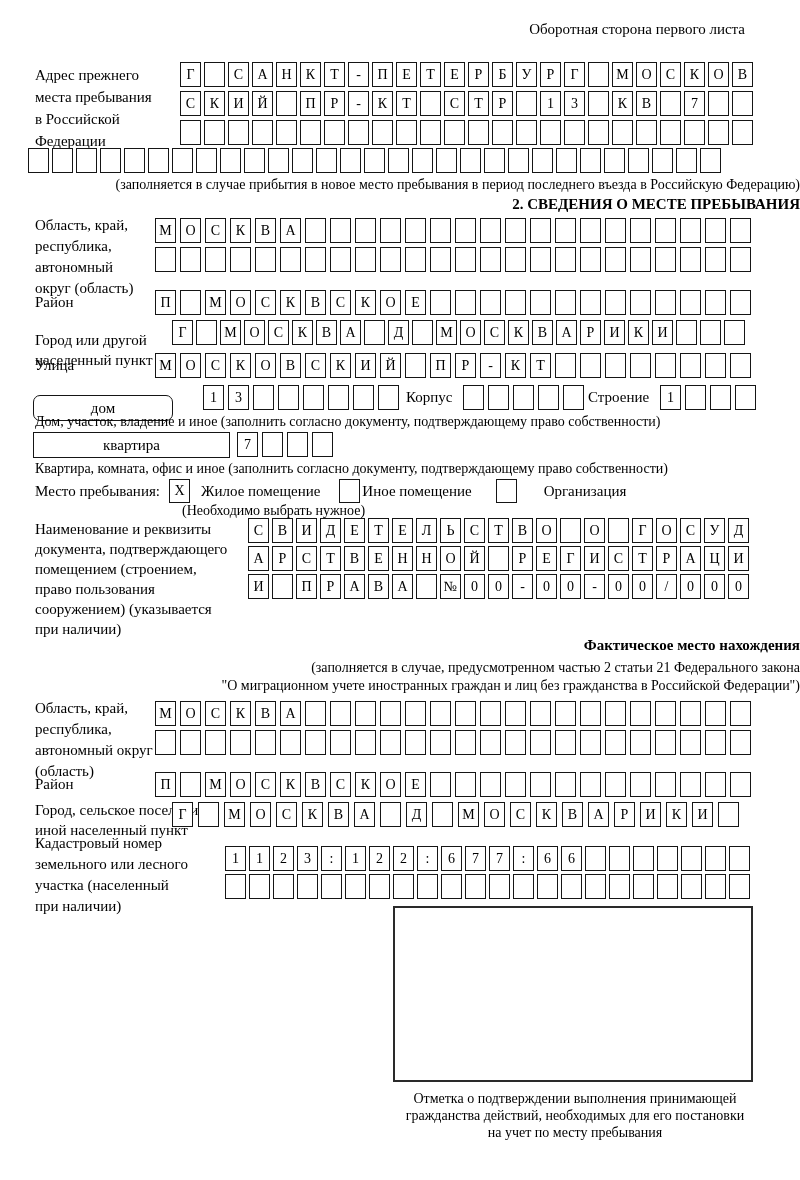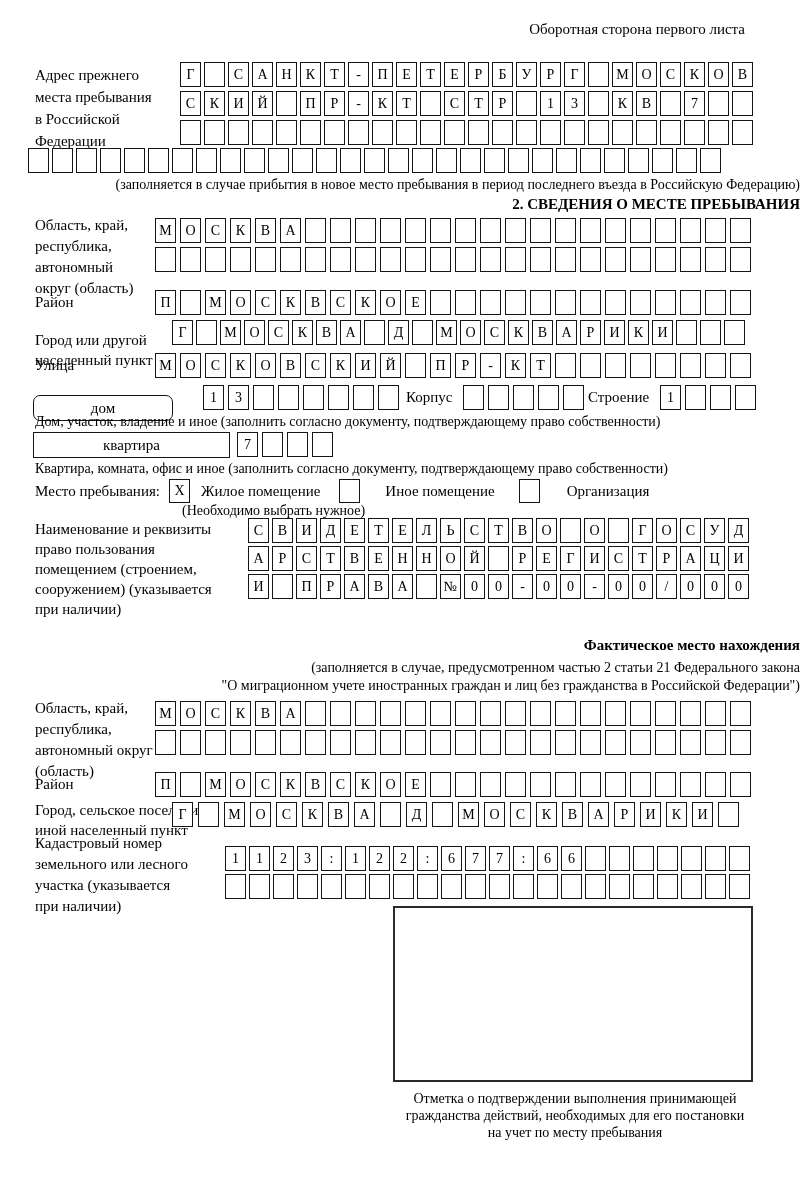--- a/index.html
+++ b/index.html
@@ -343,30 +343,31 @@
     <div class="cell"></div>
     <div class="cell"></div>
   </div>
 <div class="abs small" style="left:35px;top:461px;">Квартира, комната, офис и иное (заполнить согласно документу, подтверждающему право собственности)</div>
 
 <div class="abs mesto" style="left:35px;top:479px;">
   <span>Место пребывания:</span>
   <span class="chk" style="margin-left:9px;">X</span>
   <span style="margin-left:11px;">Жилое помещение</span>
   <span class="chk" style="margin-left:19px;"></span>
-  <span style="margin-left:25px;">Иное помещение</span>
+  <span style="margin-left:2px;">Иное помещение</span>
   <span class="chk" style="margin-left:24px;"></span>
   <span style="margin-left:27px;">Организация</span>
 </div>
 <div class="abs small" style="left:182px;top:503px;">(Необходимо выбрать нужное)</div>
 
 <div class="abs lines lh20" style="left:35px;top:519px;">
     <div>Наименование и реквизиты</div>
+    <div>документа, подтверждающего</div>
+    <div>помещением (строением,</div>
     <div>право пользования</div>
-    <div>помещением (строением,</div>
     <div>сооружением) (указывается</div>
     <div>при наличии)</div>
   </div>
 <div class="abs cells g3" style="left:248px;top:518px;">
     <div class="cell">С</div>
     <div class="cell">В</div>
     <div class="cell">И</div>
     <div class="cell">Д</div>
     <div class="cell">Е</div>
     <div class="cell">Т</div>
@@ -549,21 +550,21 @@
     <div class="cell">Р</div>
     <div class="cell">И</div>
     <div class="cell">К</div>
     <div class="cell">И</div>
     <div class="cell"></div>
   </div>
 
 <div class="abs lines lh21" style="left:35px;top:833px;">
     <div>Кадастровый номер</div>
     <div>земельного или лесного</div>
-    <div>участка (указывается</div>
+    <div>участка (населенный</div>
     <div>при наличии)</div>
   </div>
 <div class="abs cells g3" style="left:225px;top:846px;">
     <div class="cell">1</div>
     <div class="cell">1</div>
     <div class="cell">2</div>
     <div class="cell">3</div>
     <div class="cell">:</div>
     <div class="cell">1</div>
     <div class="cell">2</div>

